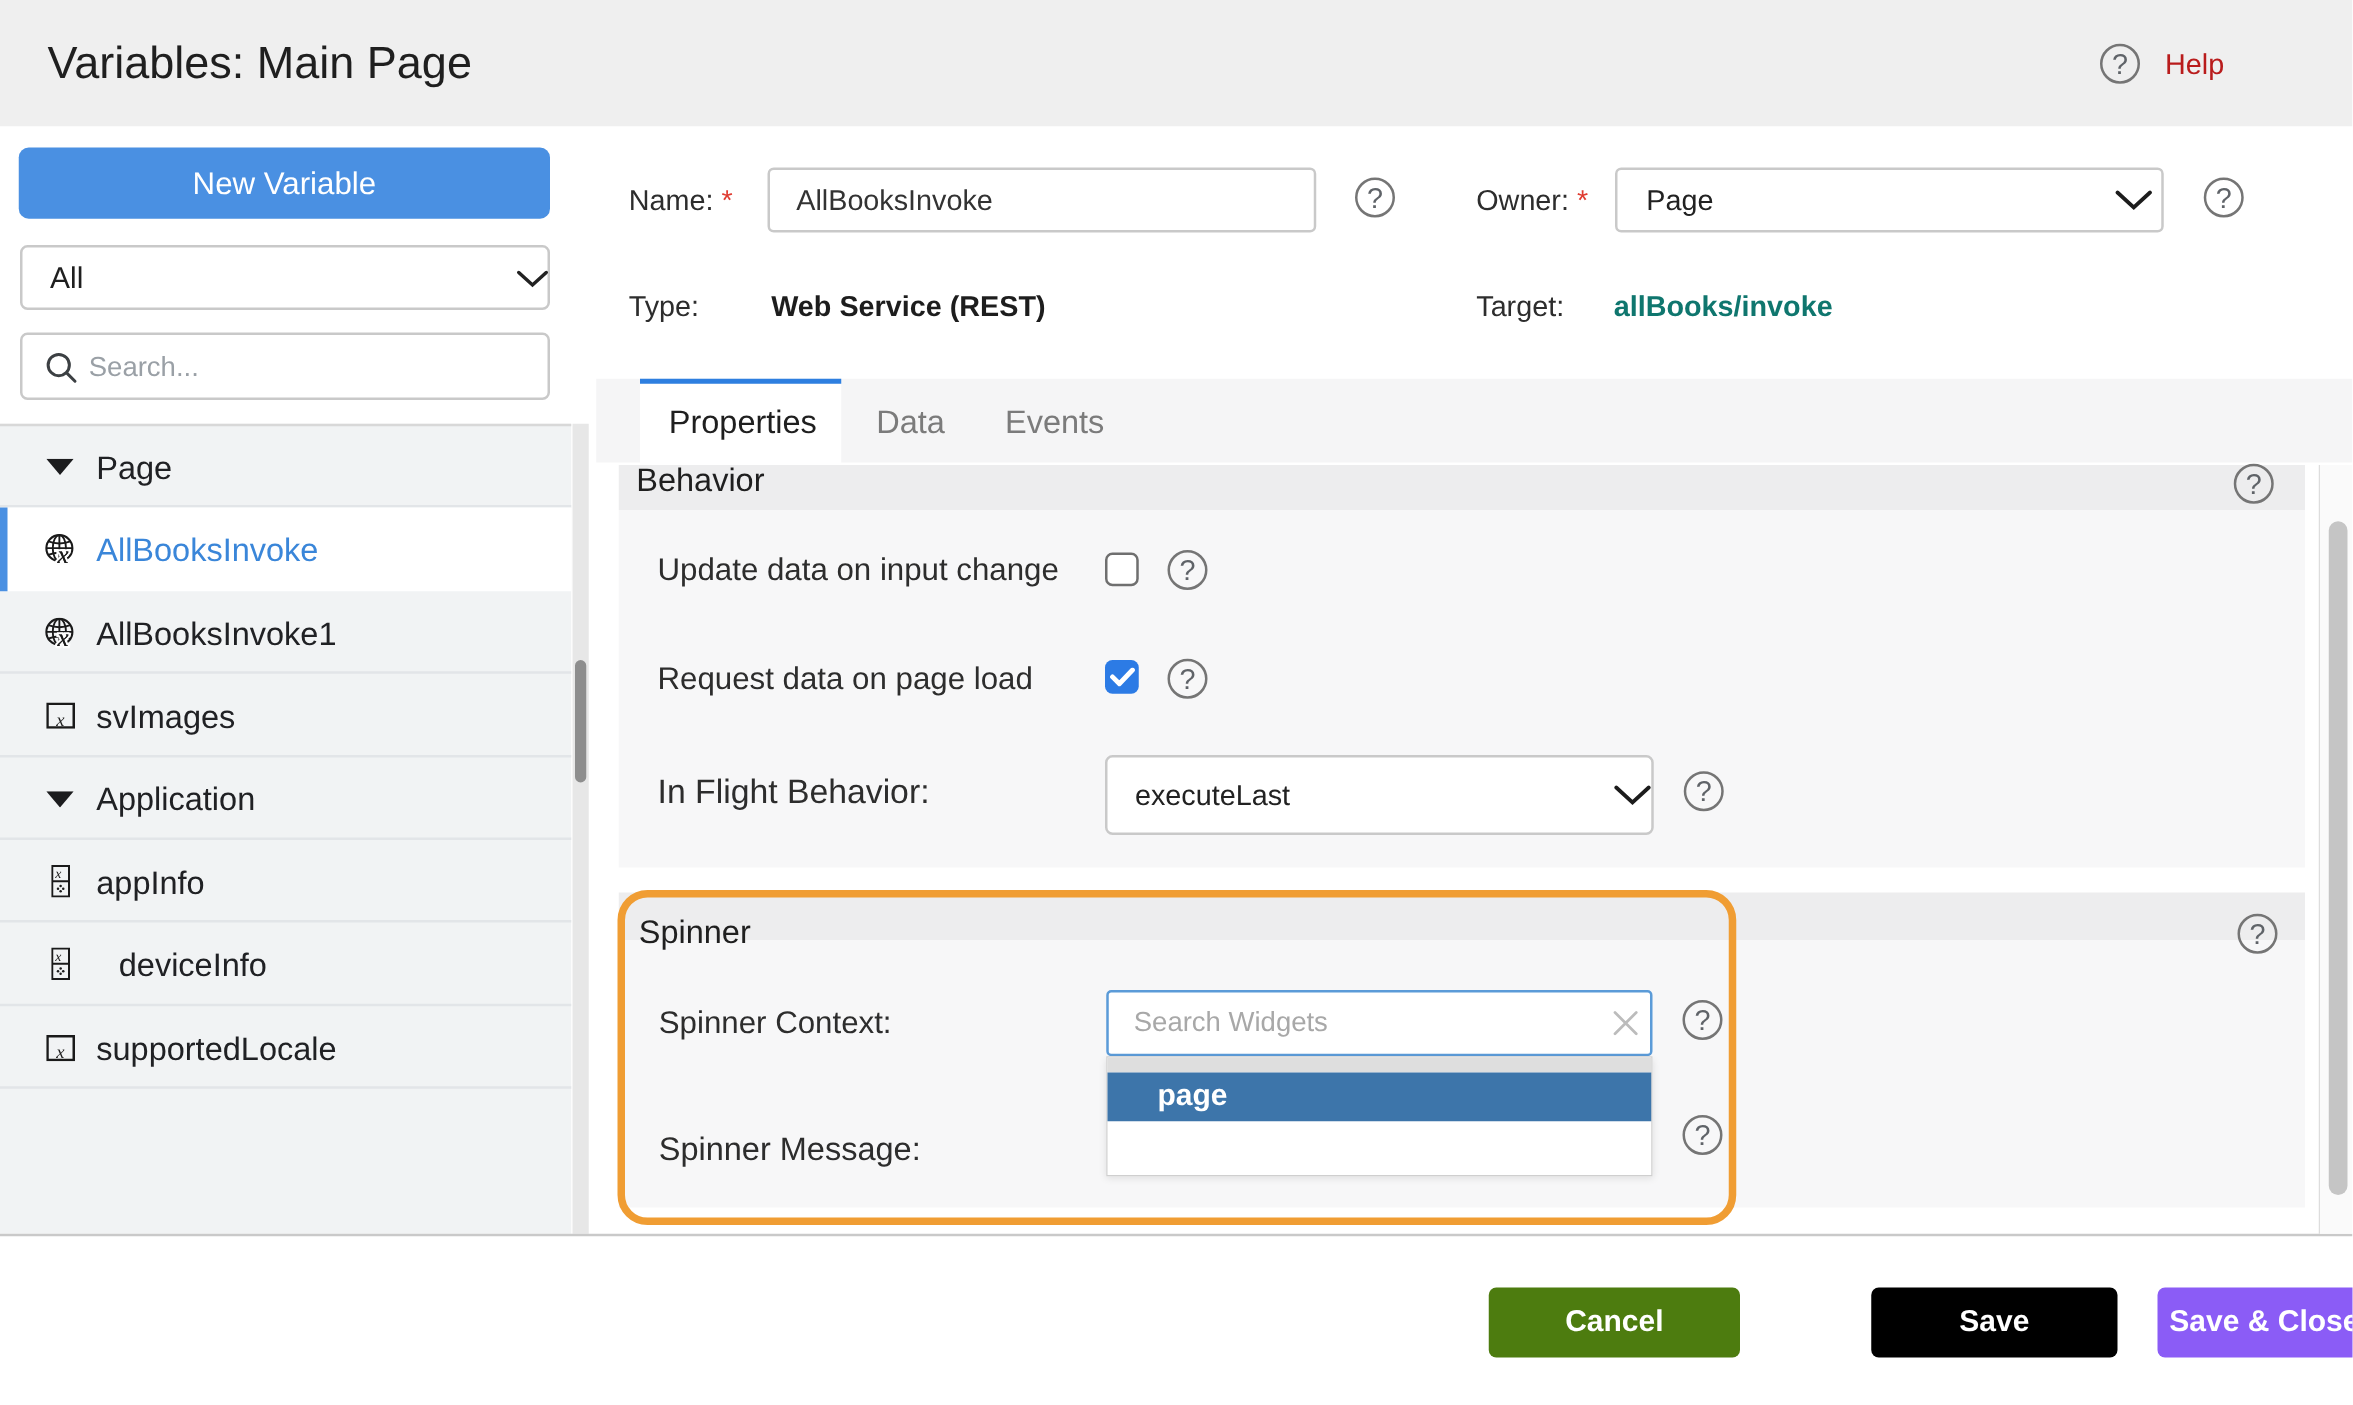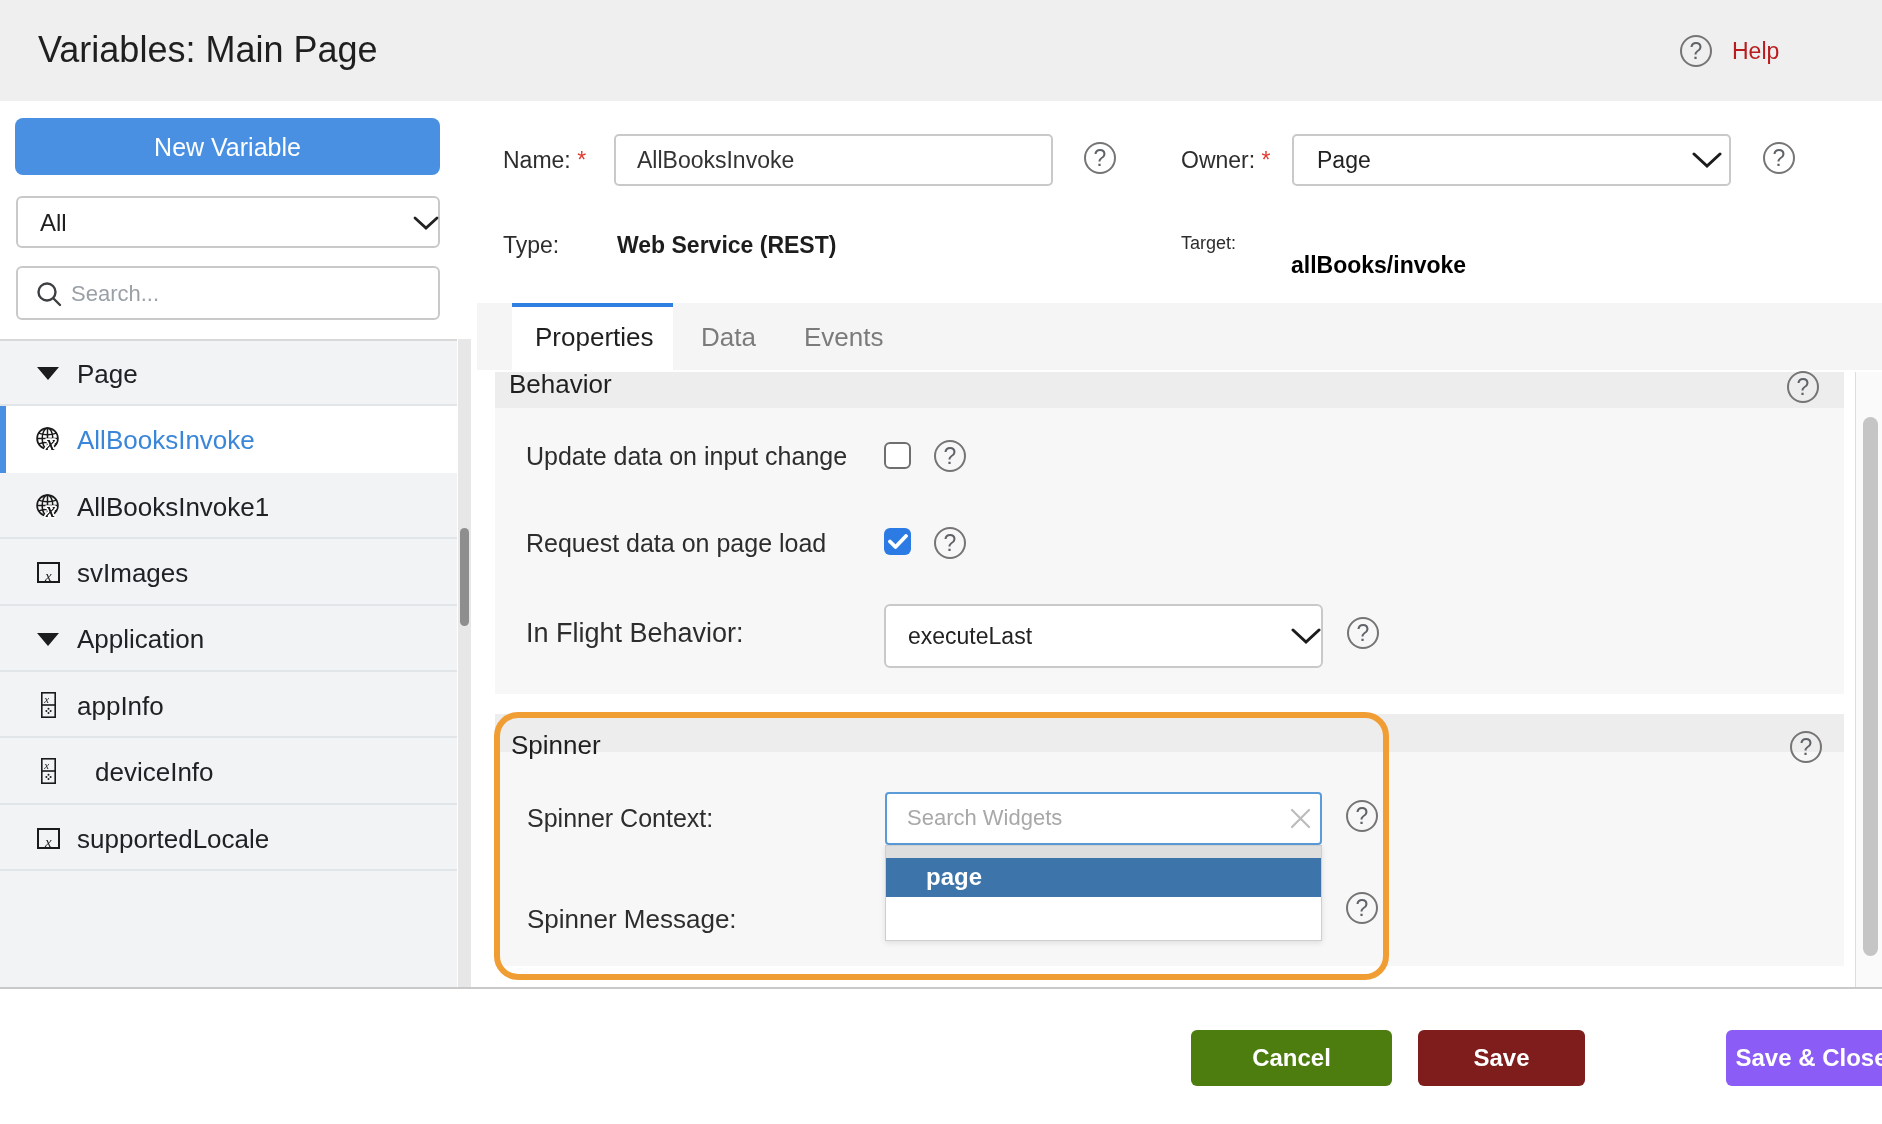--- a/index.html
+++ b/index.html
@@ -124,22 +124,22 @@
 <div class="lbl" style="left:1181px;top:149px;font-size:23px;">Owner: <span class="star">*</span></div>
 <div class="inp" style="left:1292px;top:134px;width:439px;height:52px;"></div>
 <div class="lbl" style="left:1317px;top:149px;font-size:23px;color:#222;">Page</div>
 <svg class="abs" style="left:1692px;top:152px;" width="30" height="17" viewBox="0 0 30 17">
     <path d="M2 2 L15 14 L28 2" fill="none" stroke="#1c1c1c" stroke-width="3" stroke-linecap="round"></path>
   </svg>
 <div class="q" style="left:1763px;top:142px;">?</div>
 
 <div class="lbl" style="left:503px;top:234px;font-size:23px;">Type:</div>
 <div class="lbl" style="left:617px;top:234px;font-size:23px;font-weight:bold;color:#1d1d1d;">Web Service (REST)</div>
-<div class="lbl" style="left:1181px;top:234px;font-size:18px;">Target:</div>
-<div class="lbl" style="left:1291px;top:234px;font-size:23px;font-weight:bold;color:#000000;margin-top:20px;">allBooks/invoke</div>
+<div class="lbl" style="left:1181px;top:234px;font-size:23px;">Target:</div>
+<div class="lbl" style="left:1291px;top:234px;font-size:23px;font-weight:bold;color:#0f766e;">allBooks/invoke</div>
 
 <div class="abs" style="left:477px;top:303px;width:1405px;height:67px;background:#f5f5f6;"></div>
 <div class="abs" style="left:512px;top:303px;width:161px;height:69px;background:#ffffff;border-top:4px solid #2e7fe0;"></div>
 <div class="lbl" style="left:535px;top:324px;font-size:26px;color:#1f1f1f;">Properties</div>
 <div class="lbl" style="left:701px;top:324px;font-size:26px;color:#7b7b7b;">Data</div>
 <div class="lbl" style="left:804px;top:324px;font-size:26px;color:#7b7b7b;">Events</div>
 
 <div class="abs" style="left:495px;top:372px;width:1349px;height:36px;background:#ededee;"></div>
 <div class="abs" style="left:495px;top:408px;width:1349px;height:286px;background:#f7f7f8;"></div>
 <div class="lbl" style="left:509px;top:371px;font-size:26px;color:#1f1f1f;">Behavior</div>
@@ -187,14 +187,14 @@
 
 <div class="abs" style="left:494px;top:712px;width:895px;height:268px;border:6px solid #f09d33;border-radius:24px;"></div>
 
 <div class="abs" style="left:0;top:987px;width:1882px;height:2px;background:#c9c9c9;"></div>
 
 <div class="abs" style="left:1855px;top:372px;width:1px;height:615px;background:#ddd;"></div>
 <div class="abs" style="left:1856px;top:372px;width:26px;height:615px;background:#fafafa;"></div>
 <div class="abs" style="left:1863px;top:417px;width:15px;height:539px;background:#c5c5c5;border-radius:8px;"></div>
 
 <div class="btn" style="left:1191px;top:1030px;width:201px;background:#4d7c0f;">Cancel</div>
-<div class="btn" style="left:1418px;top:1030px;width:167px;background:#7f1d1d;">Save</div>
+<div class="btn" style="left:1497px;top:1030px;width:197px;background:#000000;">Save</div>
 <div class="btn" style="left:1726px;top:1030px;width:171px;background:#8b5cf6;">Save &amp; Close</div>
 
 </body></html>

